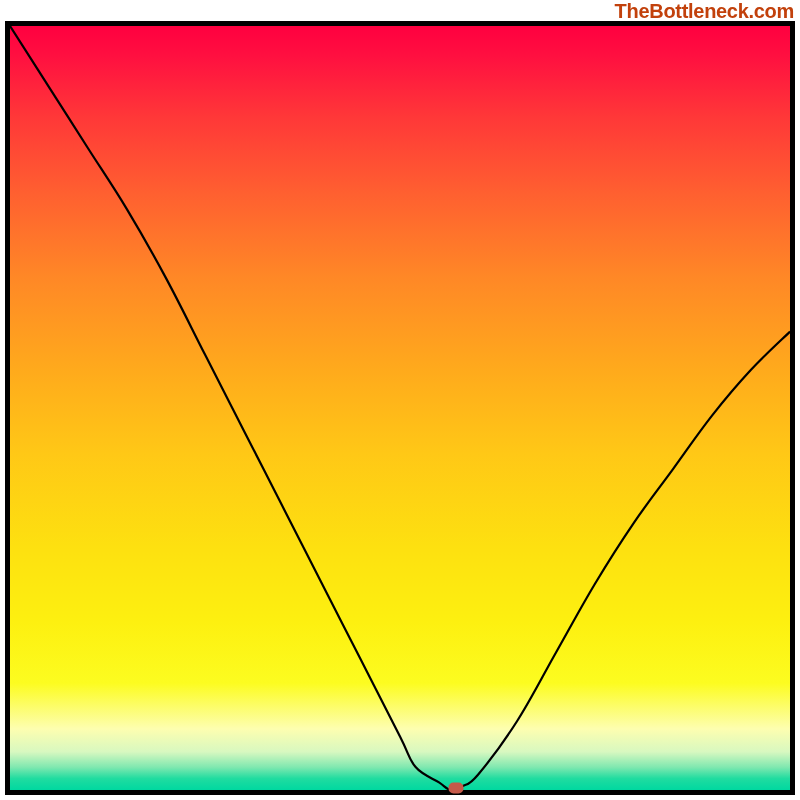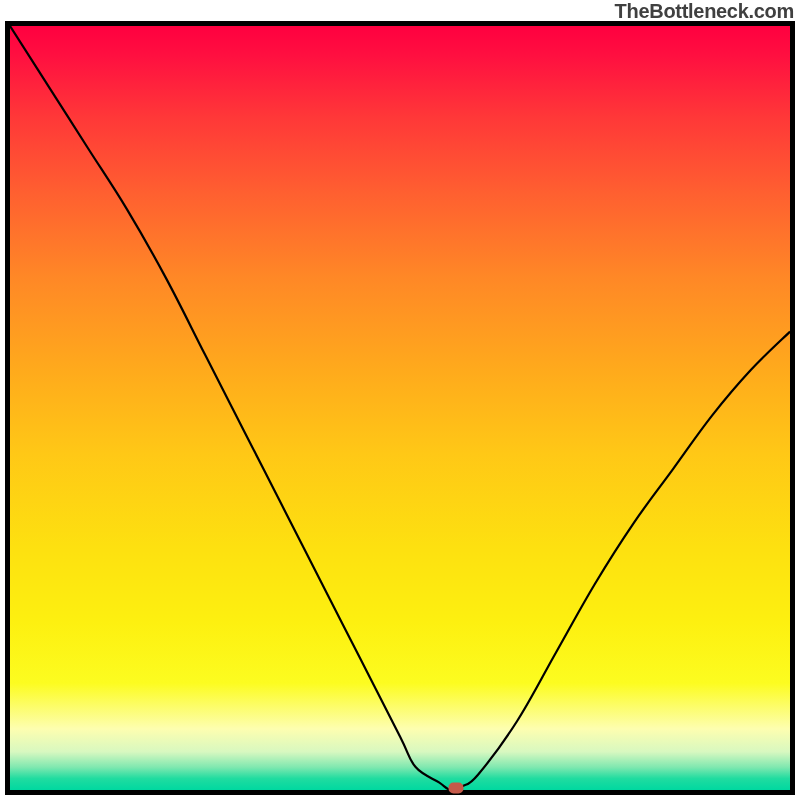--- a/index.html
+++ b/index.html
@@ -49,21 +49,21 @@
     width: 780px;
     height: 764px;
   }
   .attribution {
     position: absolute;
     top: 0px;
     right: 6px;
     font-family: Arial, Helvetica, sans-serif;
     font-size: 20px;
     font-weight: bold;
-    color: #404040;
+    color: #c2410c;
     letter-spacing: -0.3px;
   }
   .marker {
     position: absolute;
     width: 15px;
     height: 11px;
     border-radius: 5px;
     background: #c55a4a;
     transform: translate(-50%, -50%);
   }

